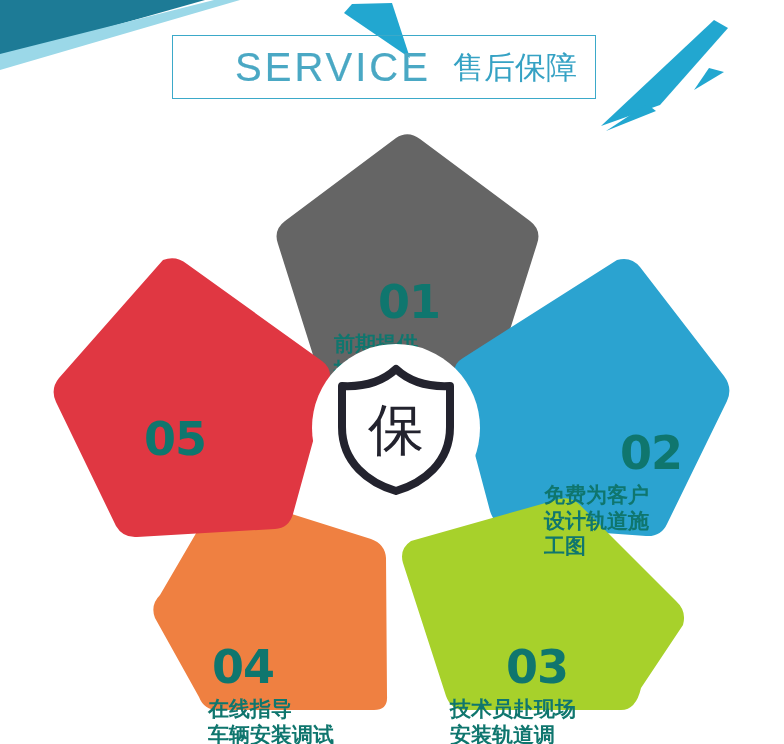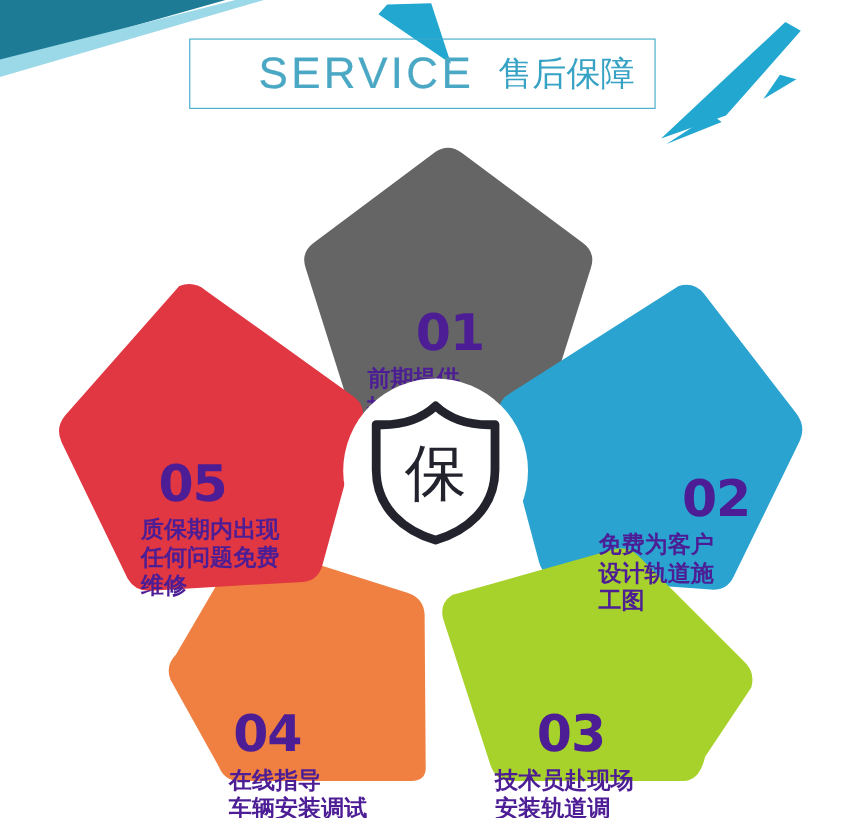--- a/index.html
+++ b/index.html
@@ -63,21 +63,21 @@
     left: 0;
     top: 96px;
     width: 784px;
     height: 648px;
   }
   #flower-svg { display: block; }
 
   
   .petal-text {
     position: absolute;
-    color: #4c1d95;
+    color: #0f766e;
     z-index: 4;
   }
   .petal-num {
     font-size: 46px;
     font-weight: 700;
     line-height: 1;
     letter-spacing: -1px;
     font-family: "DejaVu Sans", "Liberation Sans", sans-serif;
   }
   .petal-desc {
@@ -88,21 +88,21 @@
     white-space: pre-line;
     font-family: "DejaVu Sans", "Liberation Sans", sans-serif;
   }
 
   
   #txt-01 { left: 334px; top: 183px; width: 170px; text-align: left; }
   #txt-01 .petal-num { margin-left: 44px; }
   #txt-02 { left: 544px; top: 318px; width: 180px; text-align: left; margin-top: 16px; }
   #txt-02 .petal-num { margin-left: 76px; }
   #txt-03 { left: 450px; top: 548px; width: 190px; text-align: left; }
-  #txt-03 .petal-num { margin-left: 38px; }
+  #txt-03 .petal-num { margin-left: 56px; }
   #txt-04 { left: 208px; top: 548px; width: 190px; text-align: left; }
   #txt-04 .petal-num { margin-left: 4px; }
   #txt-05 { left: 128px; top: 320px; width: 190px; text-align: left; }
   #txt-05 .petal-num { margin-left: 16px; }
 
   
   #center-badge {
     position: absolute;
     left: 312px;
     top: 344px;
@@ -249,23 +249,20 @@
     </div>
 
     <div id="txt-04" class="petal-text">
       <div class="petal-num">04</div>
       <div class="petal-desc">在线指导
 车辆安装调试</div>
     </div>
 
     <div id="txt-05" class="petal-text">
       <div class="petal-num">05</div>
-      <div class="petal-desc">质保期内出现
-任何问题免费
-维修</div>
     </div>
   </div>
 
   <div id="center-badge">
     <svg width="134" height="138" viewBox="0 0 134 138">
       <path d="M 67 10
                C 52 24 32 28 13 27
                L 13 68
                C 13 104 40 124 67 132
                C 94 124 121 104 121 68

